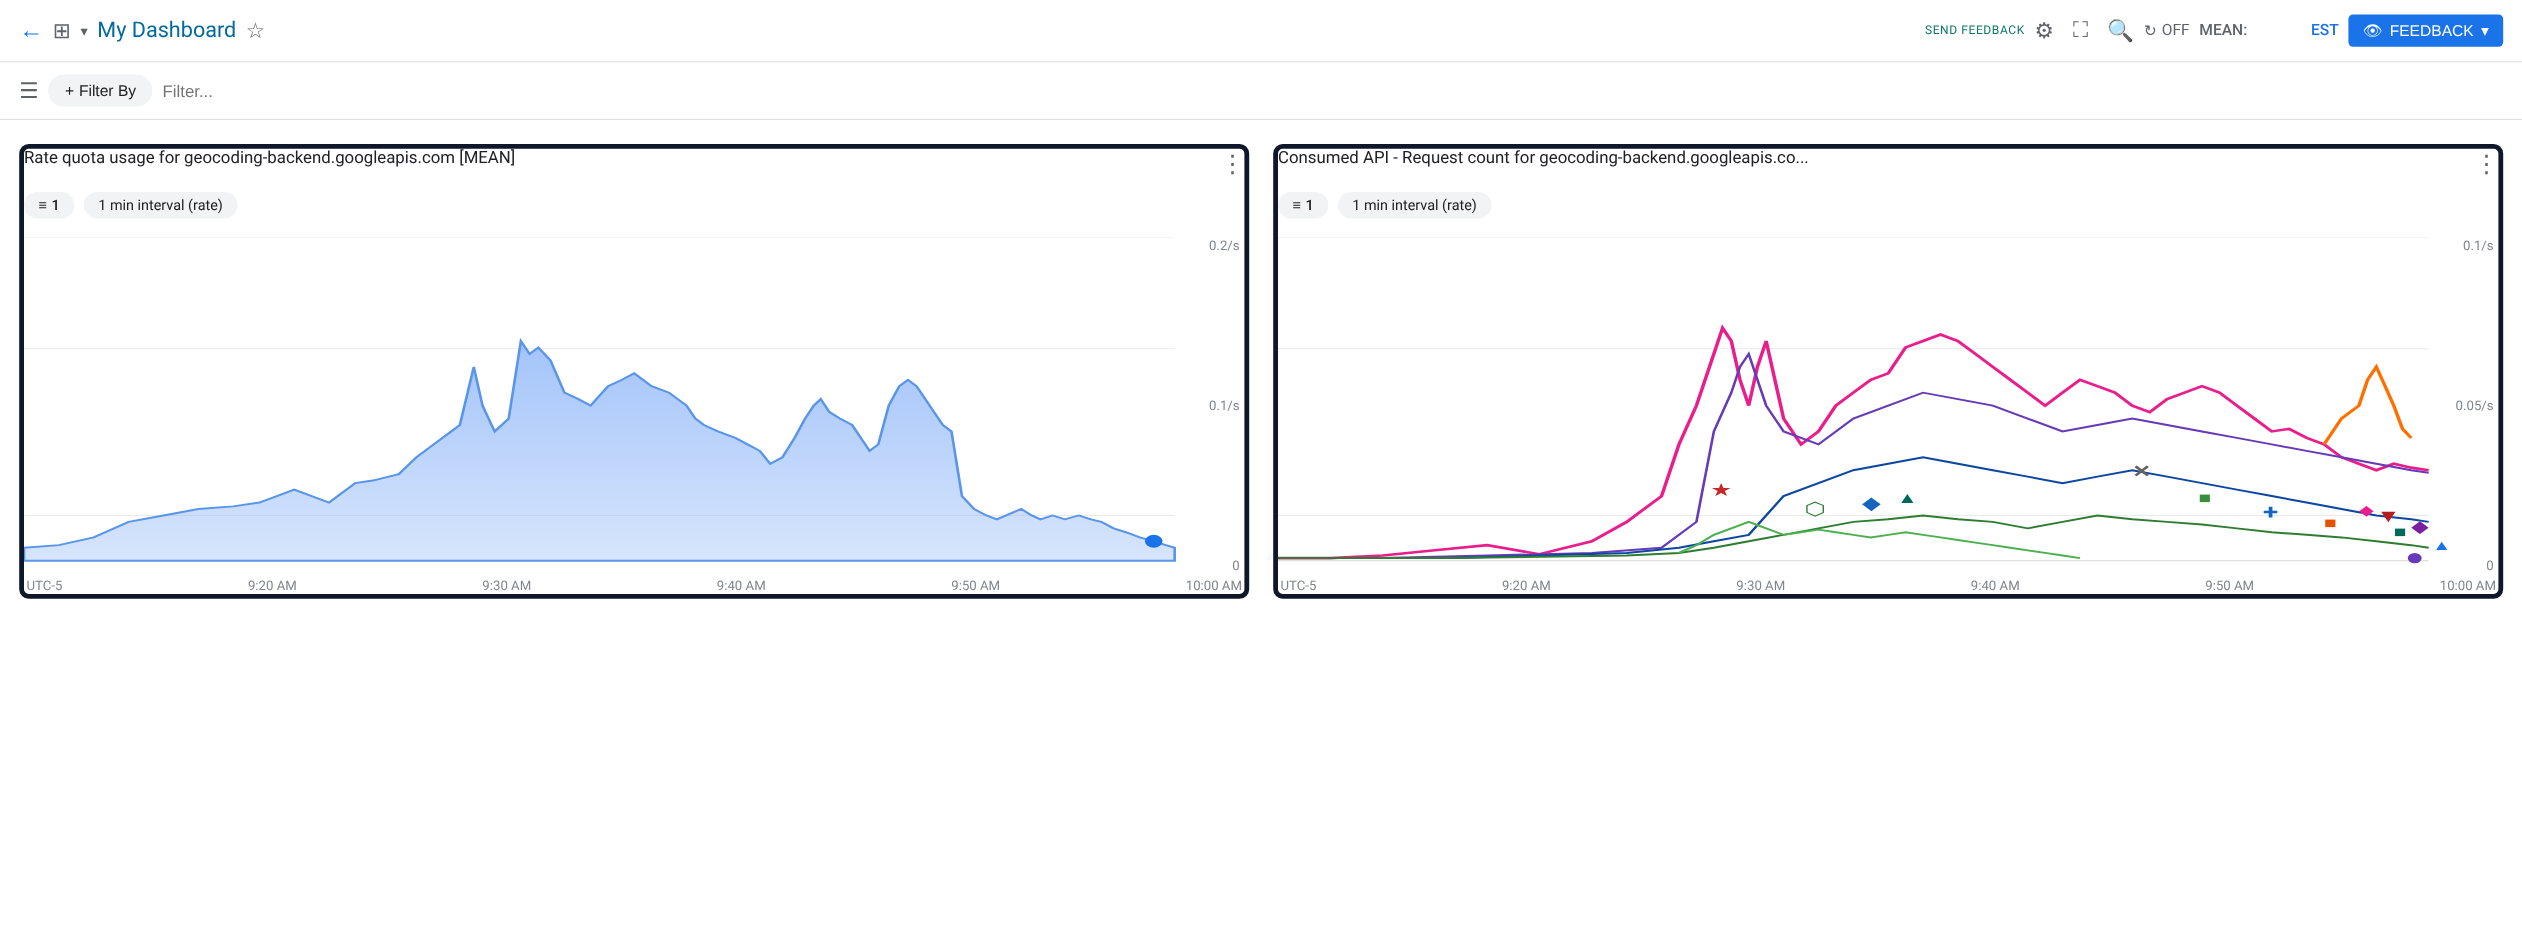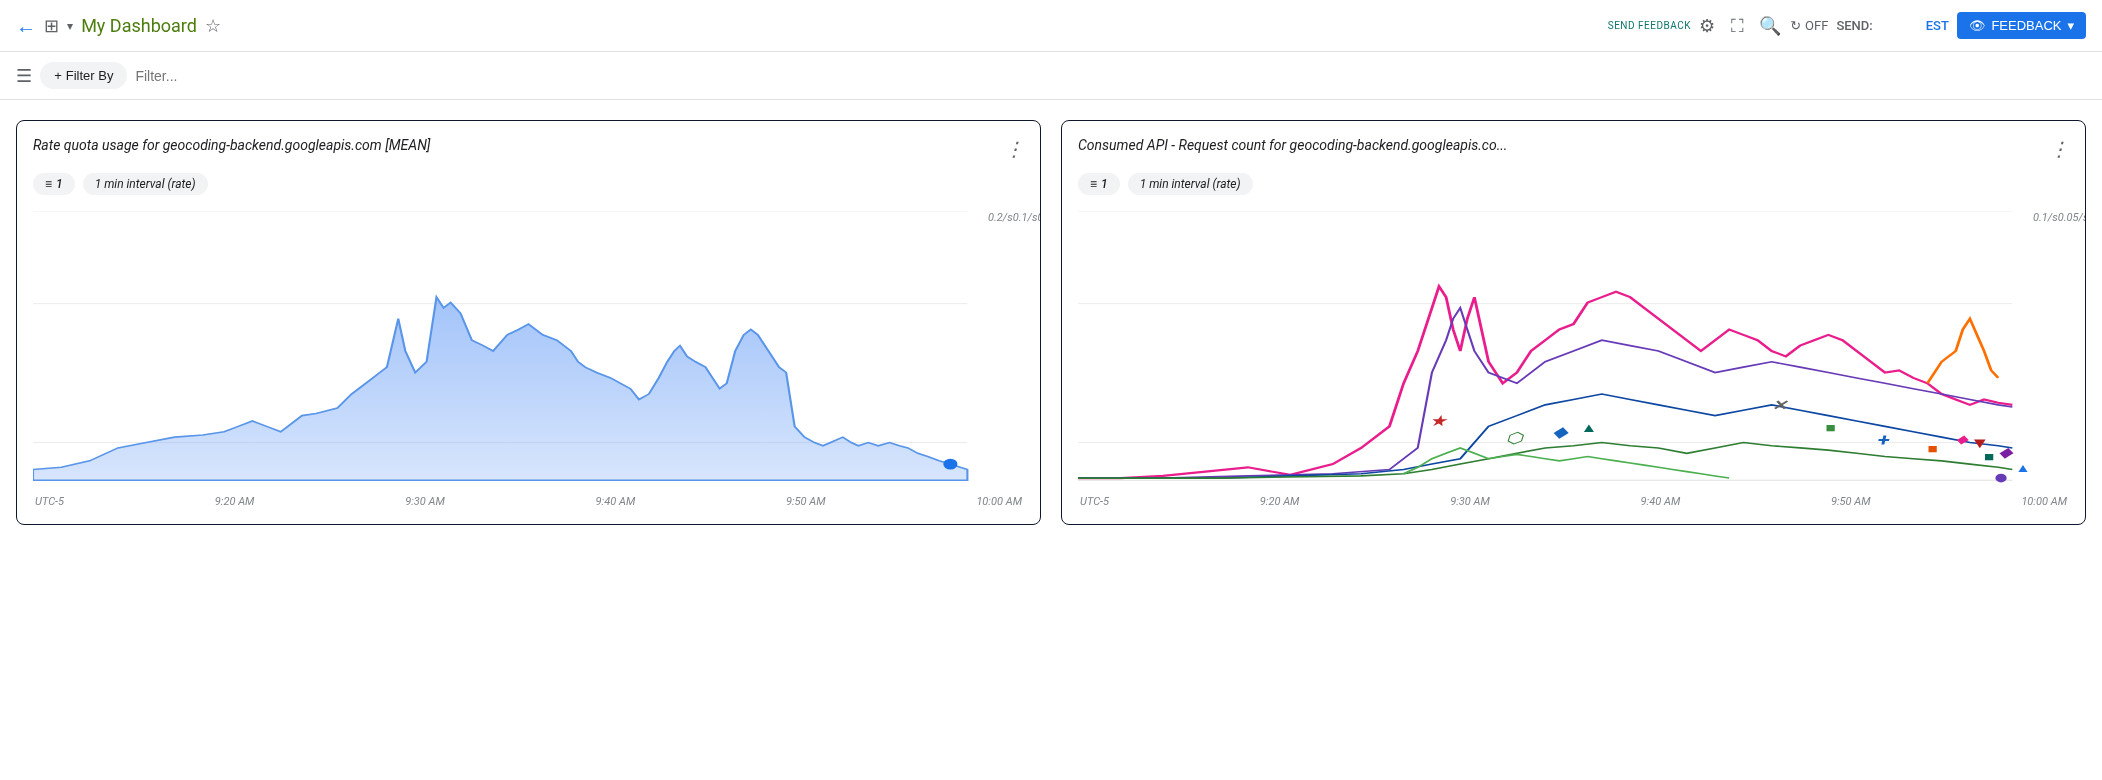--- a/index.html
+++ b/index.html
@@ -10,21 +10,21 @@
       display: flex;
       align-items: center;
       padding: 0 16px;
       height: 52px;
       border-bottom: 1px solid #e0e0e0;
       gap: 8px;
     }
     .header-left { display: flex; align-items: center; gap: 8px; }
     .back-btn { color: #1a73e8; cursor: pointer; font-size: 20px; }
     .dashboard-icon { color: #5f6368; font-size: 18px; }
-    .header-title { font-size: 18px; font-weight: 400; color: #4d7c0f; }
+    .header-title { font-size: 18px; font-weight: 400; color: #0369a1; }
     .star-icon { color: #5f6368; font-size: 18px; }
     .spacer { flex: 1; }
     .send-feedback { color: #0f766e; font-size: 10px; font-weight: 400; cursor: pointer; text-transform: uppercase; letter-spacing: 0.5px; }
     .header-icons { display: flex; align-items: center; gap: 16px; }
     .header-icon-btn { color: #5f6368; cursor: pointer; font-size: 18px; display: flex; align-items: center; }
     .auto-refresh { display: flex; align-items: center; gap: 4px; color: #5f6368; font-size: 13px; cursor: pointer; }
     .time-label { color: #5f6368; font-size: 13px; font-weight: 500; }
     .time-buttons { display: flex; align-items: center; }
     .time-btn {
       padding: 4px 10px;
@@ -89,26 +89,24 @@
     
     .main-content {
       display: flex;
       gap: 20px;
       padding: 20px 16px;
     }
 
     
     .chart-card {
       flex: 1;
-      border: 1px solid #0f172a;
+      border: 4px solid #0f172a;
       border-radius: 8px;
-      padding: 16px;
       background: #fff;
       overflow: hidden;
-      font-style: italic;
     }
     .card-header {
       display: flex;
       align-items: flex-start;
       justify-content: space-between;
       margin-bottom: 12px;
     }
     .card-title {
       font-size: 14px;
       color: #202124;
@@ -141,21 +139,21 @@
     .chart-svg {
       width: 100%;
       height: 100%;
     }
     .y-labels {
       position: absolute;
       right: 0;
       top: 0;
       height: 100%;
       display: flex;
-      flex-direction: row;
+      flex-direction: column;
       justify-content: space-between;
       font-size: 11px;
       color: #80868b;
       text-align: right;
       padding: 0 4px;
       width: 40px;
     }
     .x-labels {
       display: flex;
       justify-content: space-between;
@@ -181,21 +179,21 @@
   <span class="send-feedback">SEND FEEDBACK</span>
   <div class="header-icons">
     <span class="header-icon-btn">⚙</span>
     <span class="header-icon-btn">⛶</span>
     <span class="header-icon-btn">🔍</span>
   </div>
   <div class="auto-refresh">
     <span>↻</span>
     <span>OFF</span>
   </div>
-  <span class="time-label">SEND:</span>
+  <span class="time-label">MEAN:</span>
   <span class="timezone-btn">EST</span>
   <button class="viewing-btn">
     <span>👁</span>
     <span>FEEDBACK</span>
     <span>▾</span>
   </button>
 </div>
 
 <div class="filter-bar">
   <span class="menu-icon">☰</span>

